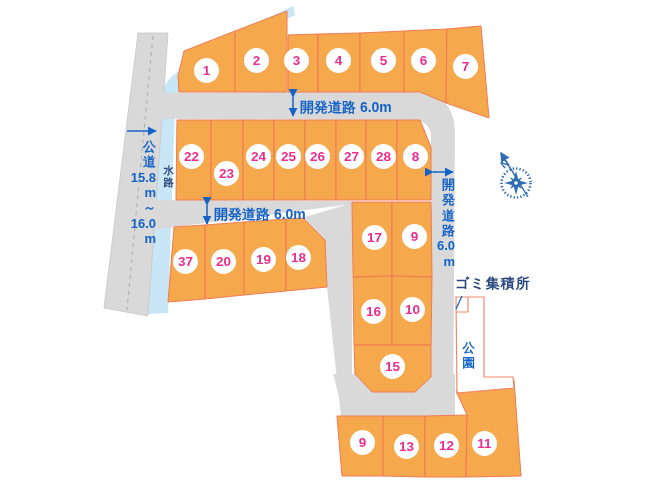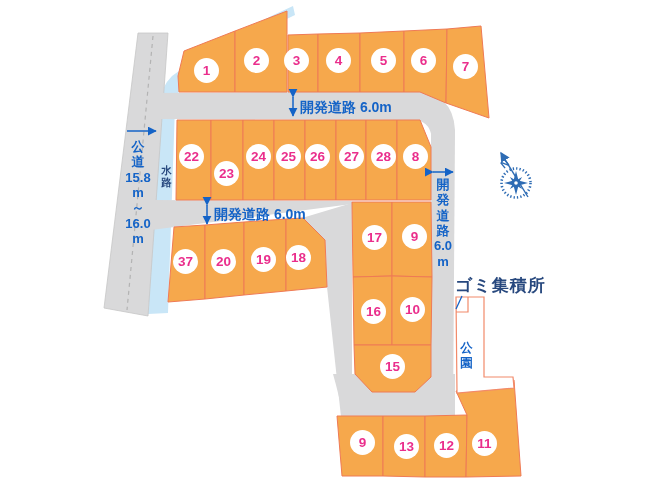--- a/index.html
+++ b/index.html
@@ -6,21 +6,21 @@
   #stage{position:relative;width:652px;height:489px;background:#fff;overflow:hidden;
          font-family:"Liberation Sans",sans-serif;}
   #stage svg{position:absolute;left:0;top:0;}
   .parcel{fill:#F6A84C;stroke:#EF7A55;stroke-width:1;}
   .road{fill:#D9D9DA;}
   .proad{fill:#D9D9DA;stroke:#C6C6C6;stroke-width:0.8;}
   .water{fill:#C9E6F7;}
   .parkshape{fill:#FFFFFF;stroke:#F28A6A;stroke-width:1.2;}
   .dim{stroke:#1463C7;stroke-width:1.5;fill:none;}
   .lbl{position:absolute;font-weight:bold;color:#1463C7;white-space:pre-line;
-       text-align:center;line-height:1.18;}
+       text-align:right;line-height:1.18;}
   .navy{color:#27487E;}
   .lot{position:absolute;width:25px;height:25px;border-radius:50%;background:#fff;
        display:flex;align-items:center;justify-content:center;
        font-size:13.5px;font-weight:bold;color:#EA2E8C;}
   .compassline{stroke:#2E6CB4;stroke-width:1.4;fill:none;}
 </style>
 </head>
 <body>
 
 <div id="stage">
@@ -110,21 +110,21 @@
 m</div>
 <div class="lbl" style="left:120px;top:139px;width:36px;font-size:13px;">公
 道
 15.8
 m
 ～
 16.0
 m</div>
 <div class="lbl navy" style="left:159px;top:164px;width:15px;font-size:10.5px;">水
 路</div>
-<div class="lbl navy" style="left:455px;top:276px;font-size:17px;letter-spacing:1px;">ゴミ集積所</div>
+<div class="lbl navy" style="left:455px;top:276px;font-size:14px;letter-spacing:1px;font-family:Liberation Mono, monospace;">ゴミ集積所</div>
 <div class="lbl" style="left:458px;top:341px;width:17px;font-size:12.5px;">公
 園</div>
 
 <div class="lot" style="left:194px;top:58px">
       <span>1</span>
     </div>
 <div class="lot" style="left:244px;top:48px">
       <span>2</span>
     </div>
 <div class="lot" style="left:284px;top:48px">

